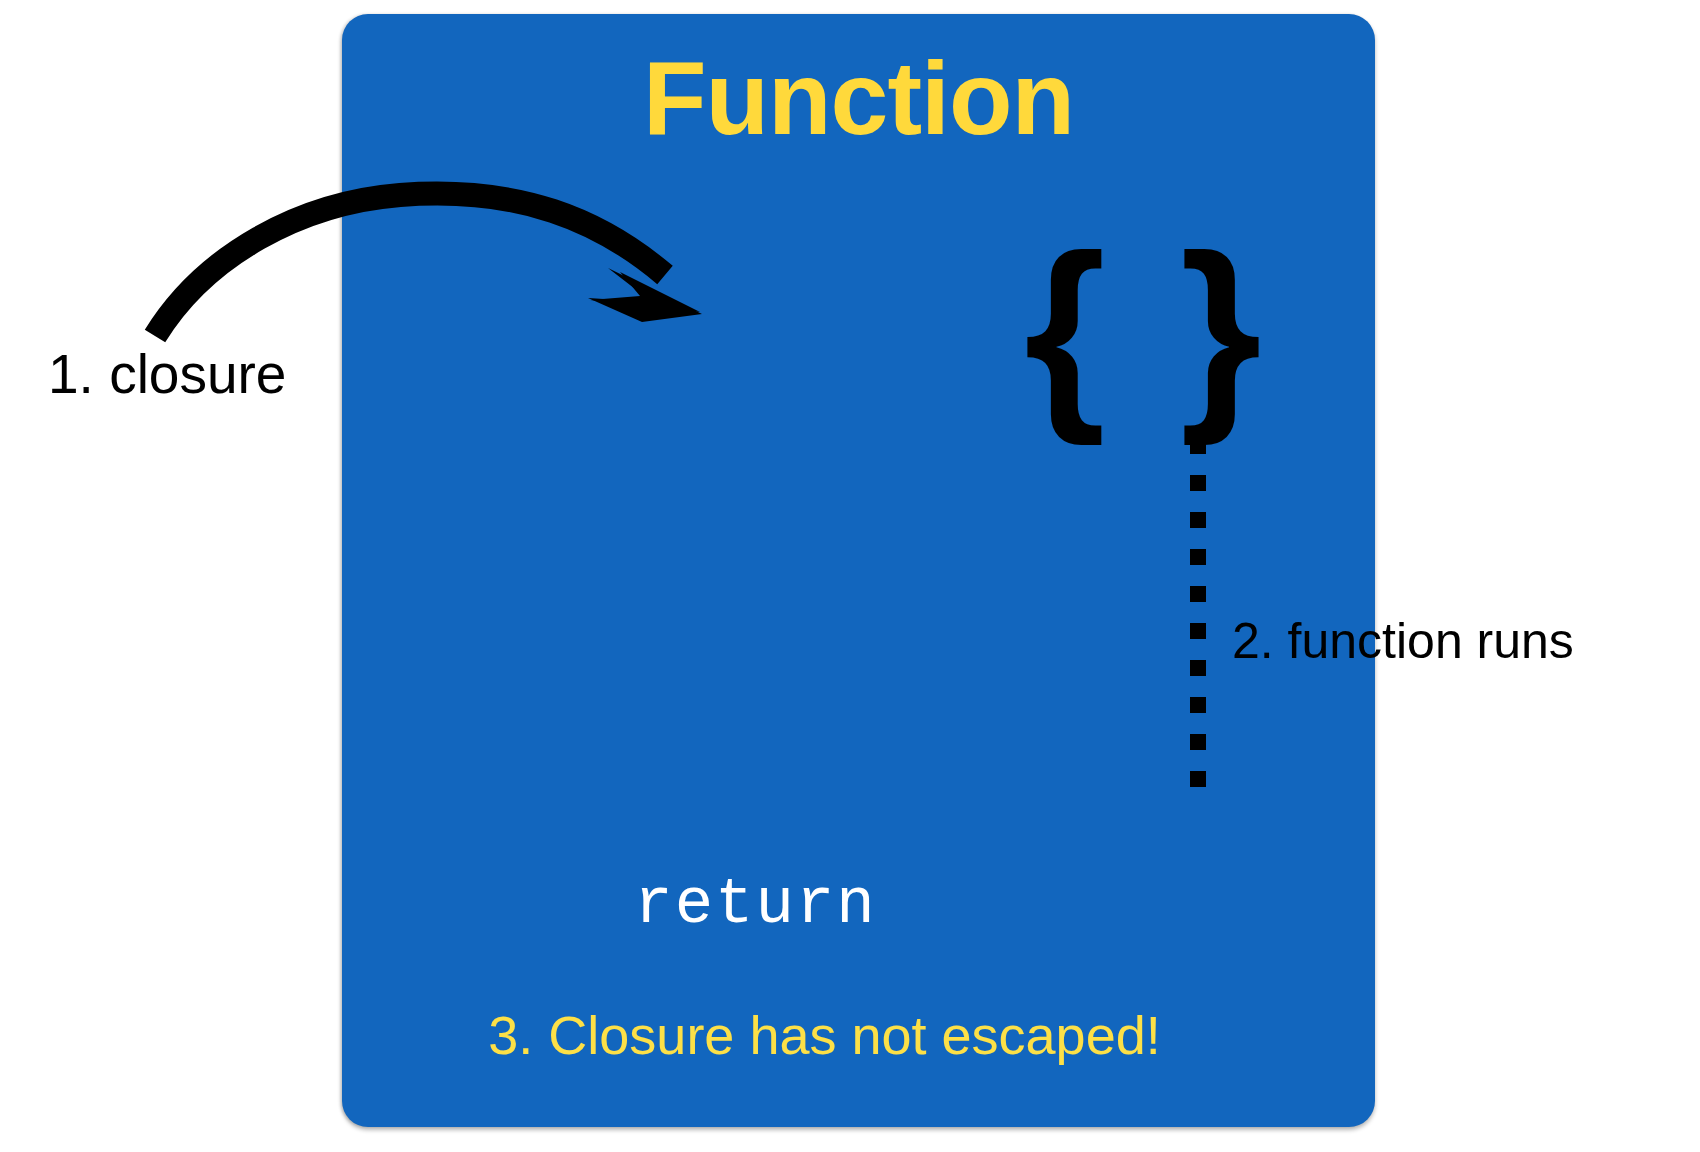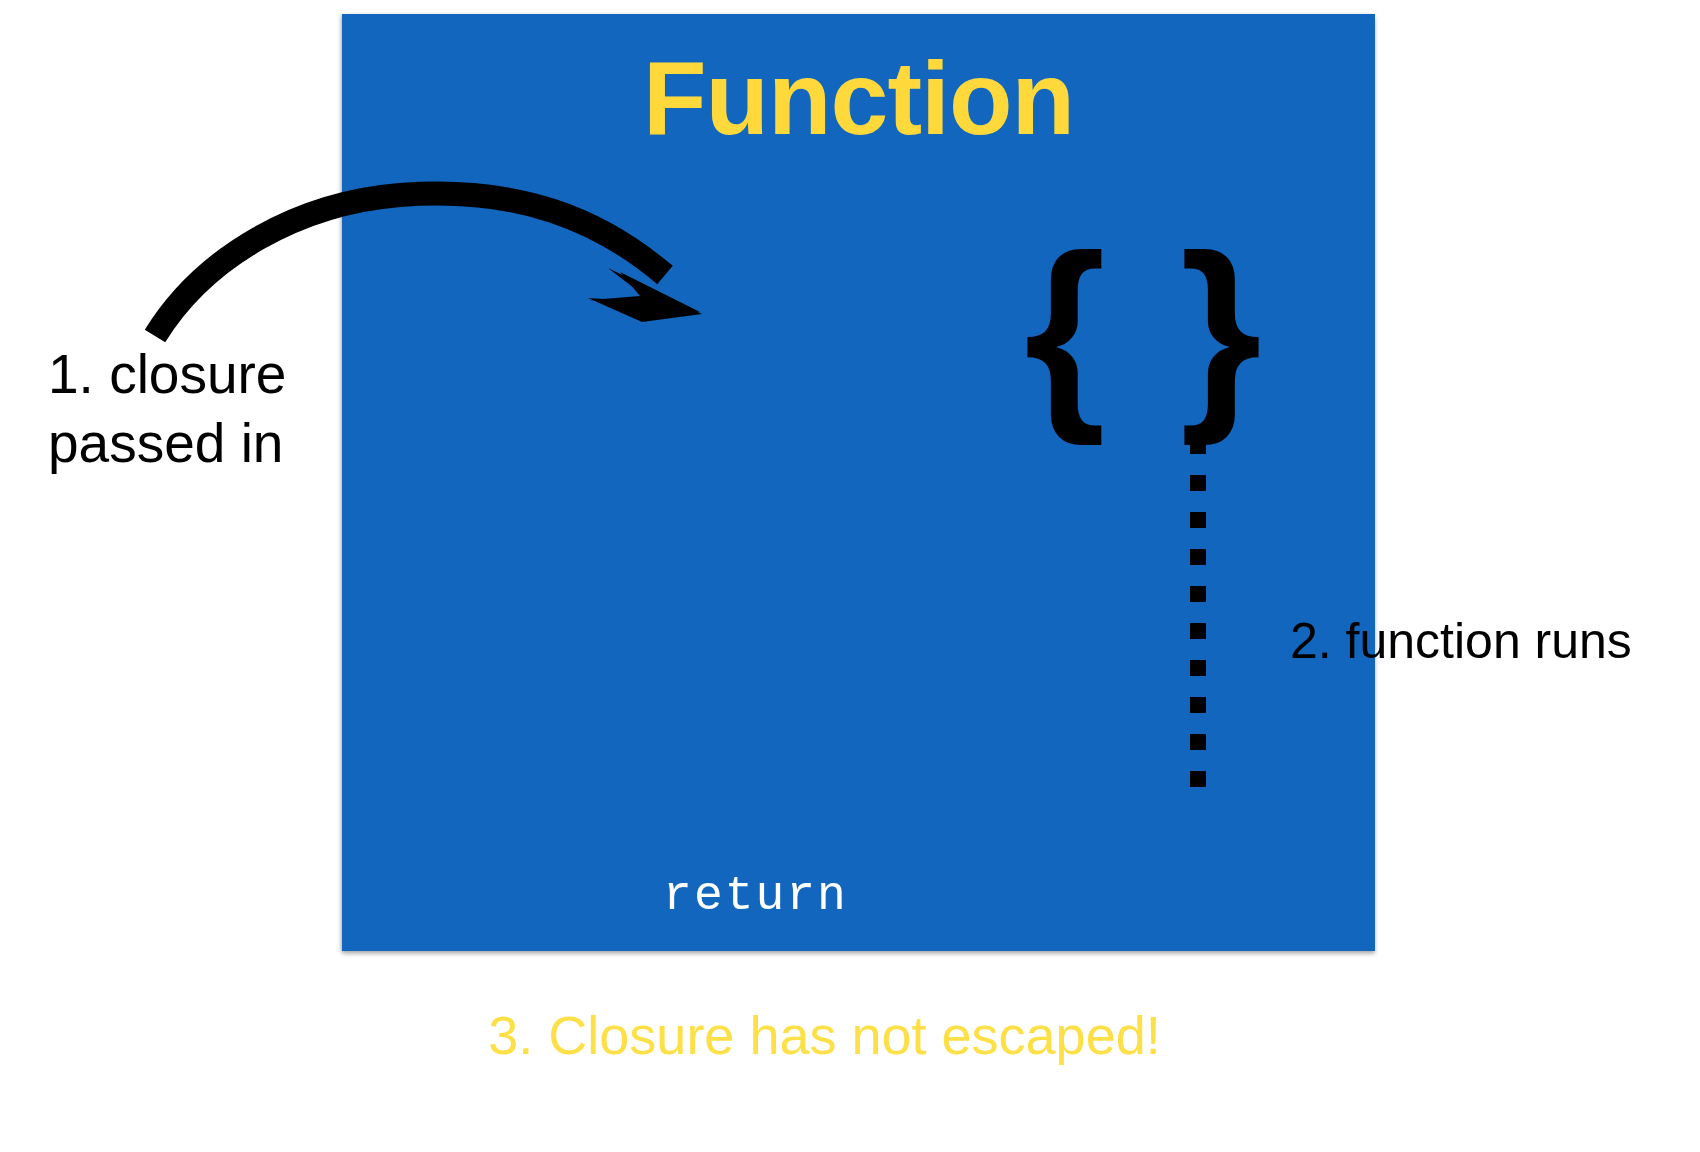--- a/index.html
+++ b/index.html
@@ -19,23 +19,24 @@
     height: 1152px;
     background: #ffffff;
   }
 
   
   #function-panel {
     position: absolute;
     left: 342px;
     top: 14px;
     width: 1033px;
-    height: 937px;
+    height: 1113px;
     background: #1266BE;
     box-shadow: 0 3px 4px rgba(0,0,0,0.28), -2px 0 3px rgba(0,0,0,0.12);
+    border-radius: 26px;
   }
 
   
   #panel-title {
     position: absolute;
     left: 0;
     top: 32px;
     width: 1033px;
     text-align: center;
     color: #FFD93B;
@@ -88,38 +89,38 @@
   }
   #label-step1 {
     left: 8px;
     top: 340px;
     text-align: left;
   }
   #label-step1 .line2 { display: block; }
 
   #label-step2 {
     position: absolute;
-    left: 948px;
+    left: 890px;
     top: 598px;
     color: #000000;
     font-family: "Liberation Sans", sans-serif;
     font-size: 50px;
     white-space: nowrap;
   }
 
   #label-return {
     position: absolute;
     left: 0;
     top: 855px;
     width: 1033px;
     text-align: center;
     transform: translateX(-103px);
     color: #ffffff;
     font-family: "Liberation Mono", "DejaVu Sans Mono", monospace;
-    font-size: 48px;
+    font-size: 64px;
     letter-spacing: 2px;
     white-space: nowrap;
   }
 
   #label-step3 {
     position: absolute;
     left: 0;
     top: 990px;
     width: 1033px;
     text-align: center;
@@ -158,21 +159,20 @@
     <div id="label-step2">2. function runs</div>
 
     <div id="label-return">return</div>
 
     <div id="label-step3">3. Closure has not escaped!</div>
 
   </div>
 
   <div class="label-outside" id="label-step1">
     <span class="line1">1. closure</span>
-    <span class="line2">passed in</span>
   </div>
 
   <svg id="closure-arrow" viewBox="0 0 1700 1152">
     <path d="M 155,336
              C 205,255 300,203 400,195
              C 520,186 600,220 665,275" fill="none" stroke="#000000" stroke-width="24" stroke-linecap="butt"></path>
     <polygon points="700,312 620,272 640,296 590,300" fill="#000000"></polygon>
     <polygon points="702,314 608,268 652,302 588,298 642,322" fill="#000000"></polygon>
   </svg>
 

